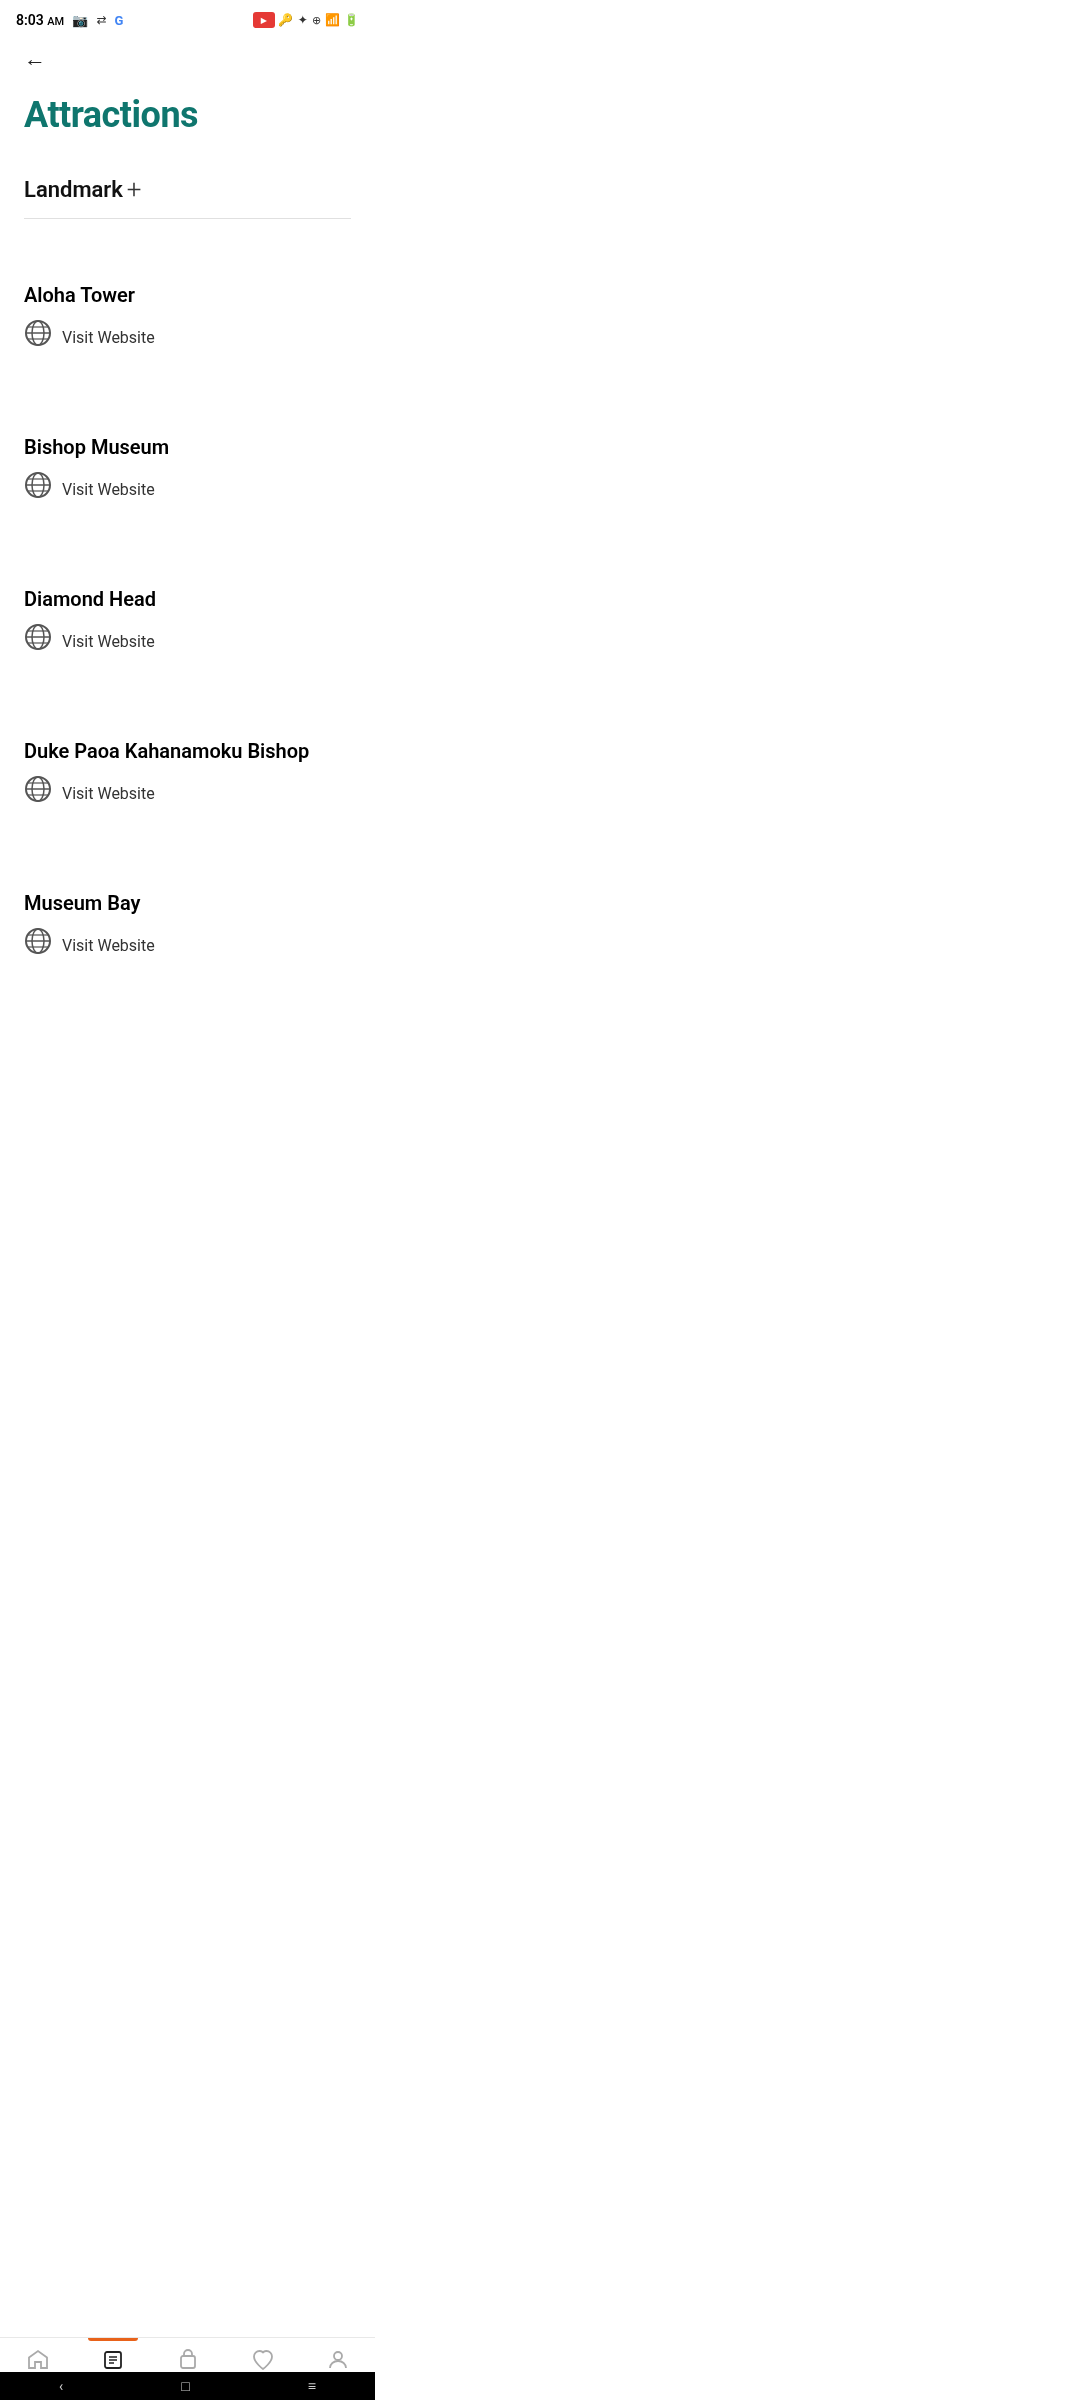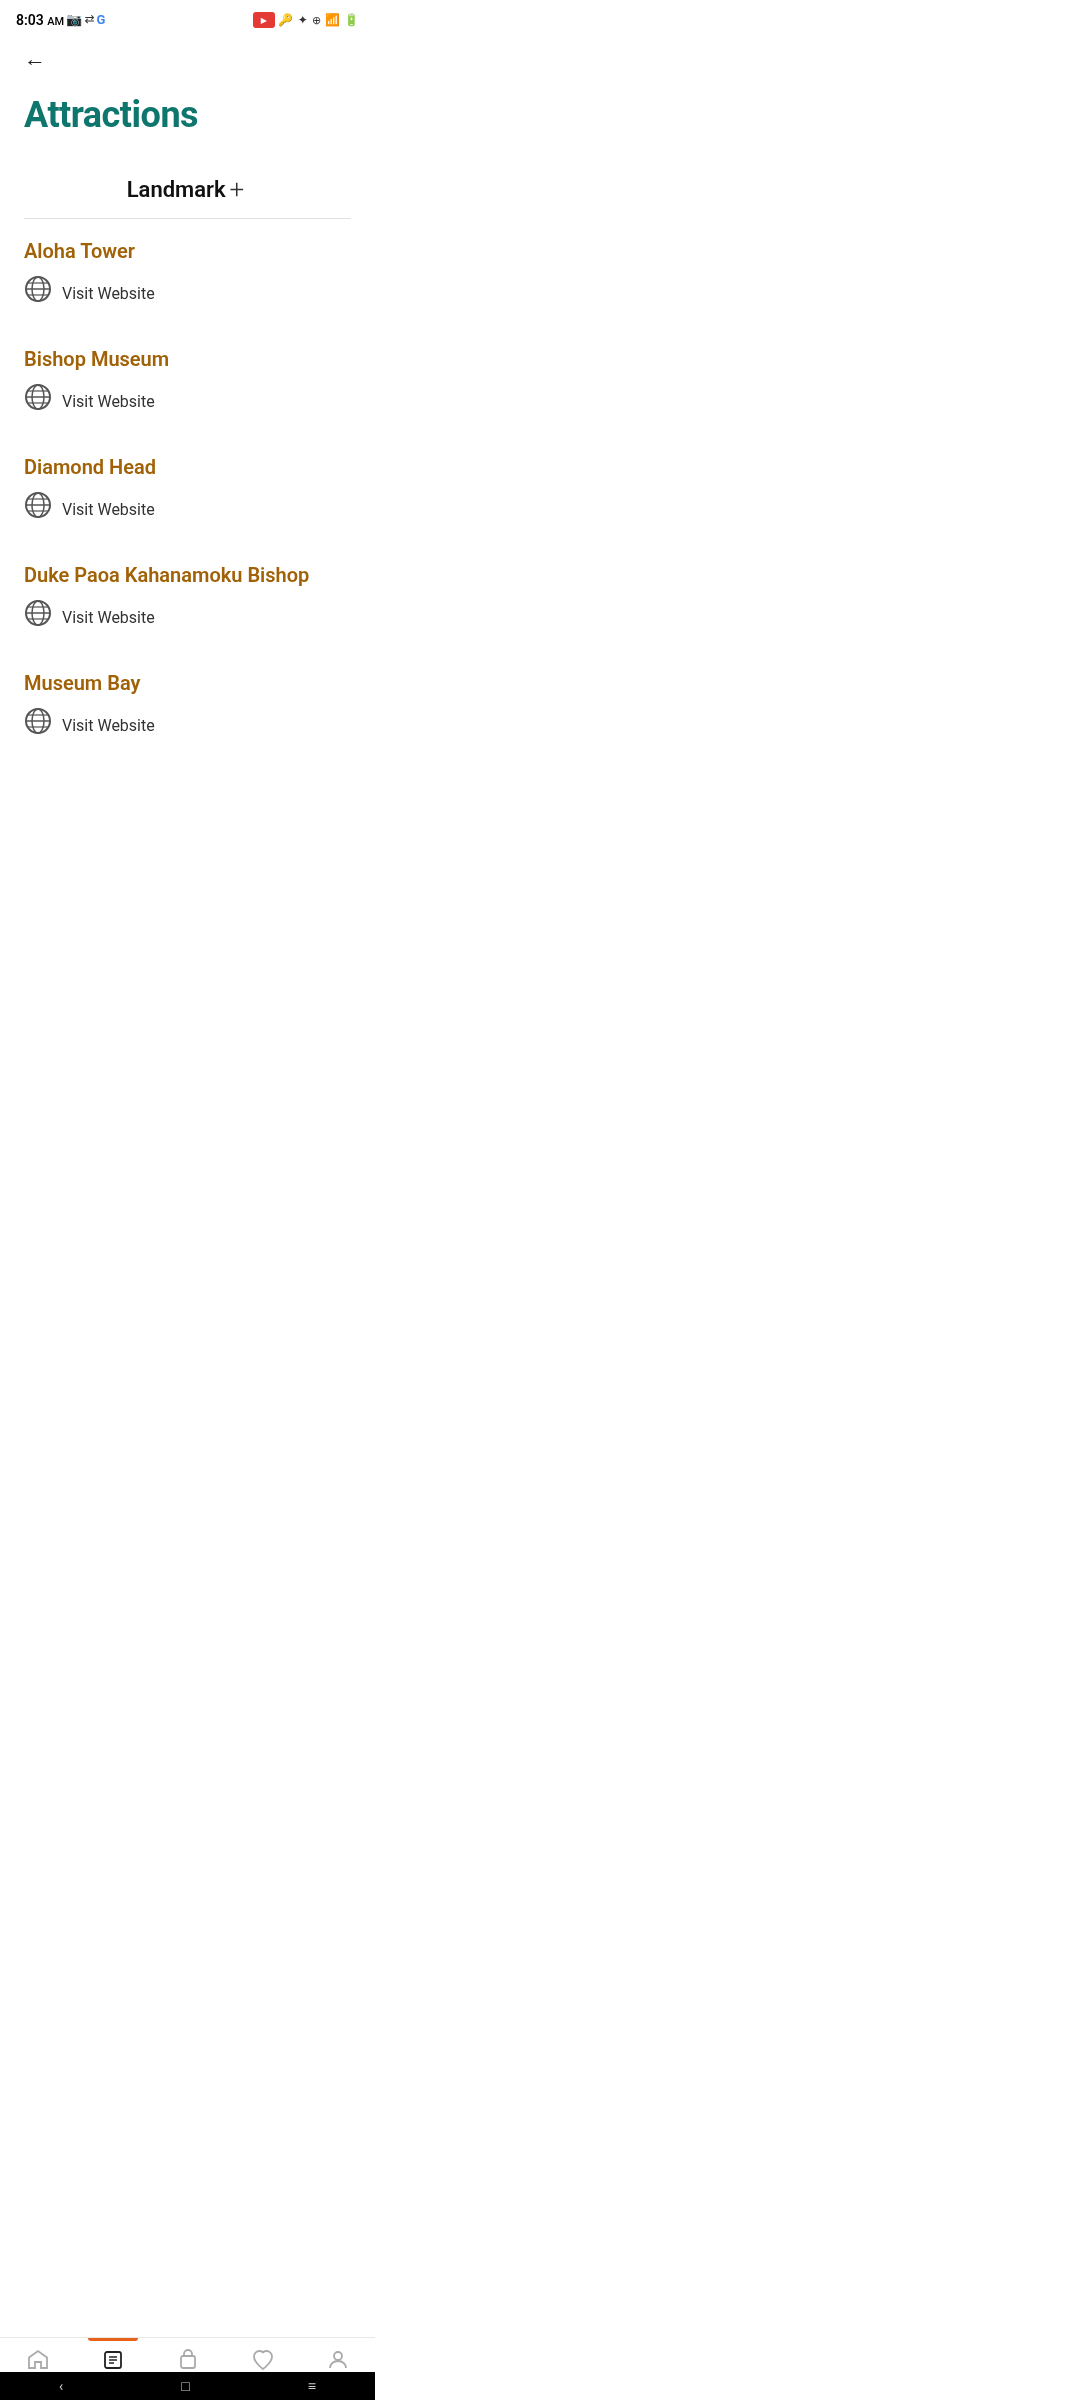--- a/index.html
+++ b/index.html
@@ -73,21 +73,21 @@
       letter-spacing: -0.5px;
     }
 
     
     .category-section {
       padding: 0 24px;
     }
 
     .category-header {
       display: flex;
-      justify-content: center;
+      justify-content: flex-start;
       align-items: center;
       padding: 16px 0;
     }
 
     .category-label {
       font-size: 22px;
       font-weight: 600;
       color: #111;
     }
 
@@ -107,22 +107,23 @@
     }
 
     
     .attraction-item {
       padding: 20px 24px 8px;
     }
 
     .attraction-name {
       font-size: 20px;
       font-weight: 600;
-      color: #a16207;
+      color: #000000;
       margin-bottom: 12px;
+      margin-top: 44px;
     }
 
     .attraction-link {
       display: flex;
       align-items: flex-end;
       gap: 10px;
       padding-bottom: 16px;
     }
 
     .globe-icon {
@@ -209,22 +210,22 @@
       color: #ccc;
       font-size: 14px;
     }
 
     .content-area {
       padding-bottom: 100px;
     }
 
     .status-icons-left {
       display: flex;
-      align-items: flex-start;
-      gap: 2px;
+      align-items: center;
+      gap: 8px;
     }
   </style>
 </head>
 <body>
 
 <div class="status-bar">
   <div class="status-icons-left">
     <span class="status-time">8:03 <span style="font-size:11px;font-weight:500;">AM</span></span>
     <span style="font-size:13px;color:#333;">📷</span>
     <span style="font-size:12px;color:#333;">⇄</span>

